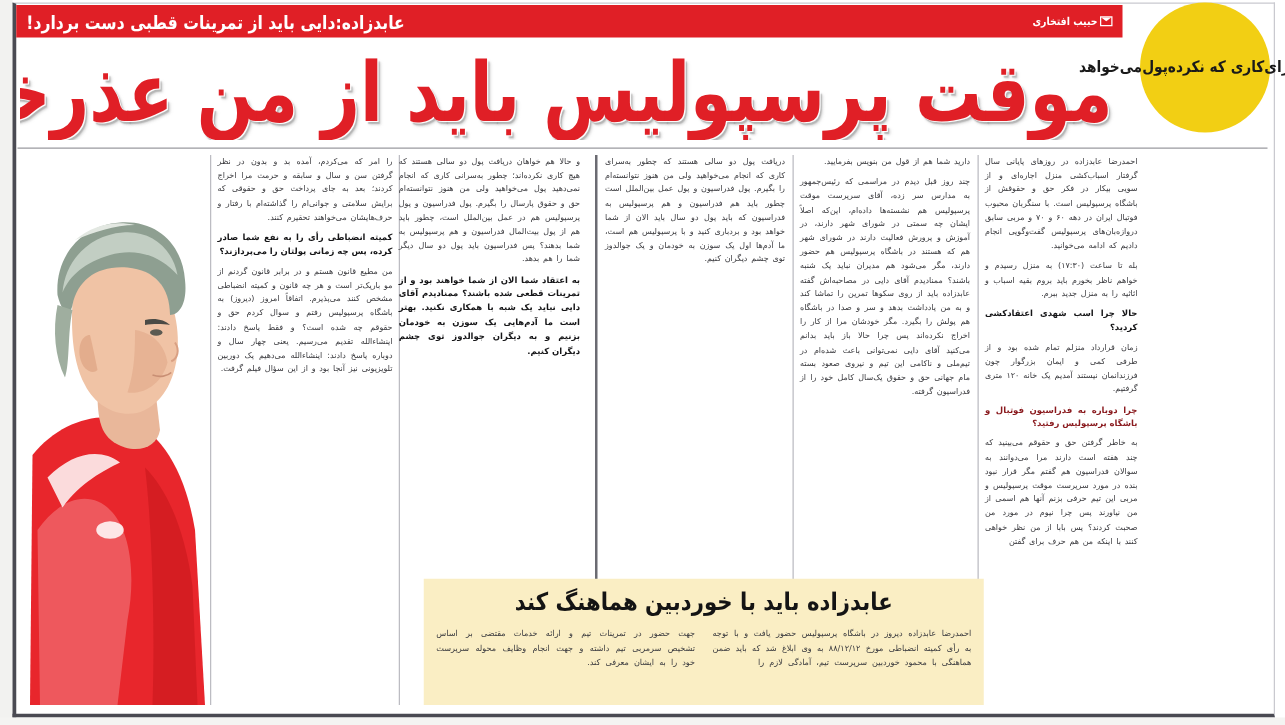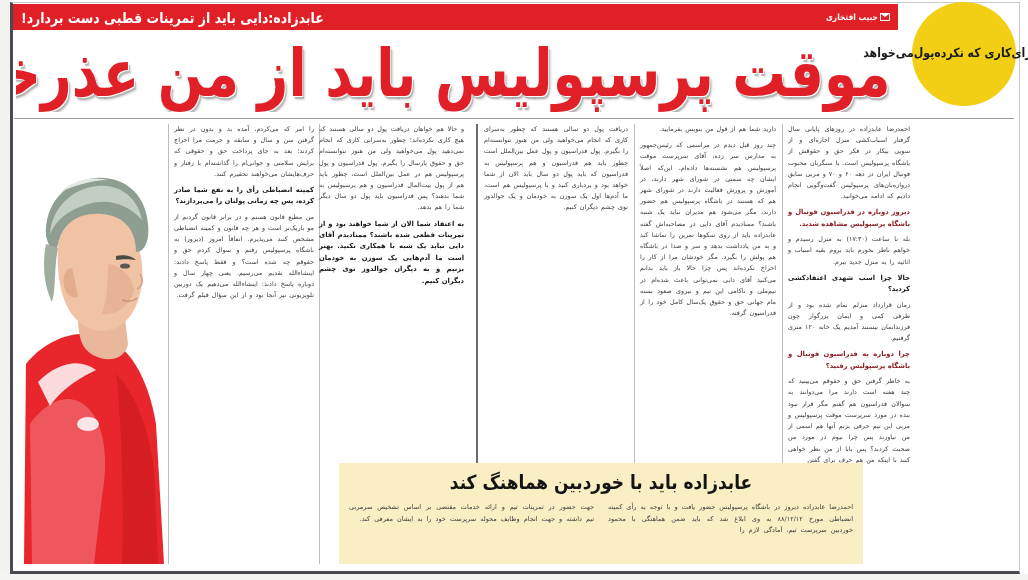--- a/index.html
+++ b/index.html
@@ -227,21 +227,21 @@
   .vline.thick {
     width: 2px;
     background: #6b6b72;
   }
 
   
   .yellow-box {
     position: absolute;
     left: 325px;
     top: 345px;
-    width: 524px;
+    width: 448px;
     height: 101px;
     background: #faeec4;
     box-sizing: border-box;
     padding: 7px 10px 6px 10px;
     direction: rtl;
   }
   .yellow-box .yb-title {
     text-align: center;
     color: #141414;
     font-size: 17px;
@@ -351,21 +351,20 @@
       <p class="para">دریافت پول دو سالی هستند که چطور به‌سرای کاری که انجام می‌خواهید ولی من هنوز نتوانسته‌ام را بگیرم. پول فدراسیون و پول عمل بین‌الملل است چطور باید هم فدراسیون و هم پرسپولیس به فدراسیون که باید پول دو سال باید الان از شما خواهد بود و بردباری کنید و با پرسپولیس هم است، ما آدم‌ها اول یک سوزن به خودمان و یک جوالدوز توی چشم دیگران کنیم.</p>
     </div>
 
     <div class="col" style="left:626px; width:136px;">
       <p class="para">دارید شما هم از قول من بنویس بفرمایید.</p>
       <p class="para">چند روز قبل دیدم در مراسمی که رئیس‌جمهور به مدارس سر زده، آقای سرپرست موقت پرسپولیس هم نشسته‌ها داده‌ام، این‌که اصلاً ایشان چه سمتی در شورای شهر دارند، در آموزش و پرورش فعالیت دارند در شورای شهر هم که هستند در باشگاه پرسپولیس هم حضور دارند، مگر می‌شود هم مدیران نباید یک شنبه باشند؟ ممنادیدم آقای دایی در مصاحبه‌اش گفته عابدزاده باید از روی سکوها تمرین را تماشا کند و به من یادداشت بدهد و سر و صدا در باشگاه هم پولش را بگیرد. مگر خودشان مرا از کار را اخراج نکرده‌اند پس چرا حالا باز باید بدانم می‌کنید آقای دایی نمی‌توانی باعث شده‌ام در تیم‌ملی و ناکامی این تیم و نیروی صعود بسته مام جهانی حق و حقوق یک‌سال کامل خود را از فدراسیون گرفته.</p>
     </div>
 
     <div class="col" style="left:774px; width:122px;">
       <p class="para">احمدرضا عابدزاده در روزهای پایانی سال گرفتار اسباب‌کشی منزل اجاره‌ای و از سویی بیکار در فکر حق و حقوقش از باشگاه پرسپولیس است. با سنگربان محبوب فوتبال ایران در دهه ۶۰ و ۷۰ و مربی سابق دروازه‌بان‌های پرسپولیس گفت‌وگویی انجام دادیم که ادامه می‌خوانید.</p>
-      <p class="q-red">دیروز دوباره در فدراسیون فوتبال و باشگاه پرسپولیس مشاهده شدید.</p>
       <p class="para">بله تا ساعت (۱۷:۳۰) به منزل رسیدم و خواهم ناظر بخورم باید بروم بقیه اسباب و اثاثیه را به منزل جدید ببرم.</p>
       <p class="q">حالا چرا اسب شهدی اعتقاد‌کشی کردید؟</p>
       <p class="para">زمان قرارداد منزلم تمام شده بود و از طرفی کمی و ایمان بزرگوار چون فرزندانمان نیستند آمدیم یک خانه ۱۲۰ متری گرفتیم.</p>
       <p class="q-red">چرا دوباره به فدراسیون فوتبال و باشگاه پرسپولیس رفتید؟</p>
       <p class="para">به خاطر گرفتن حق و حقوقم می‌بینید که چند هفته است دارند مرا می‌دوانند به سوالان فدراسیون هم گفتم مگر قرار نبود بنده در مورد سرپرست موقت پرسپولیس و مربی این تیم حرفی بزنم آنها هم اسمی از من نیاورند پس چرا نیوم در مورد من صحبت کردند؟ پس بابا از من نظر خواهی کنند با اینکه من هم حرف برای گفتن</p>
     </div>
 
     <div class="yellow-box">
       <div class="yb-title">عابدزاده باید با خوردبین هماهنگ کند</div>
       <div class="yb-cols">

